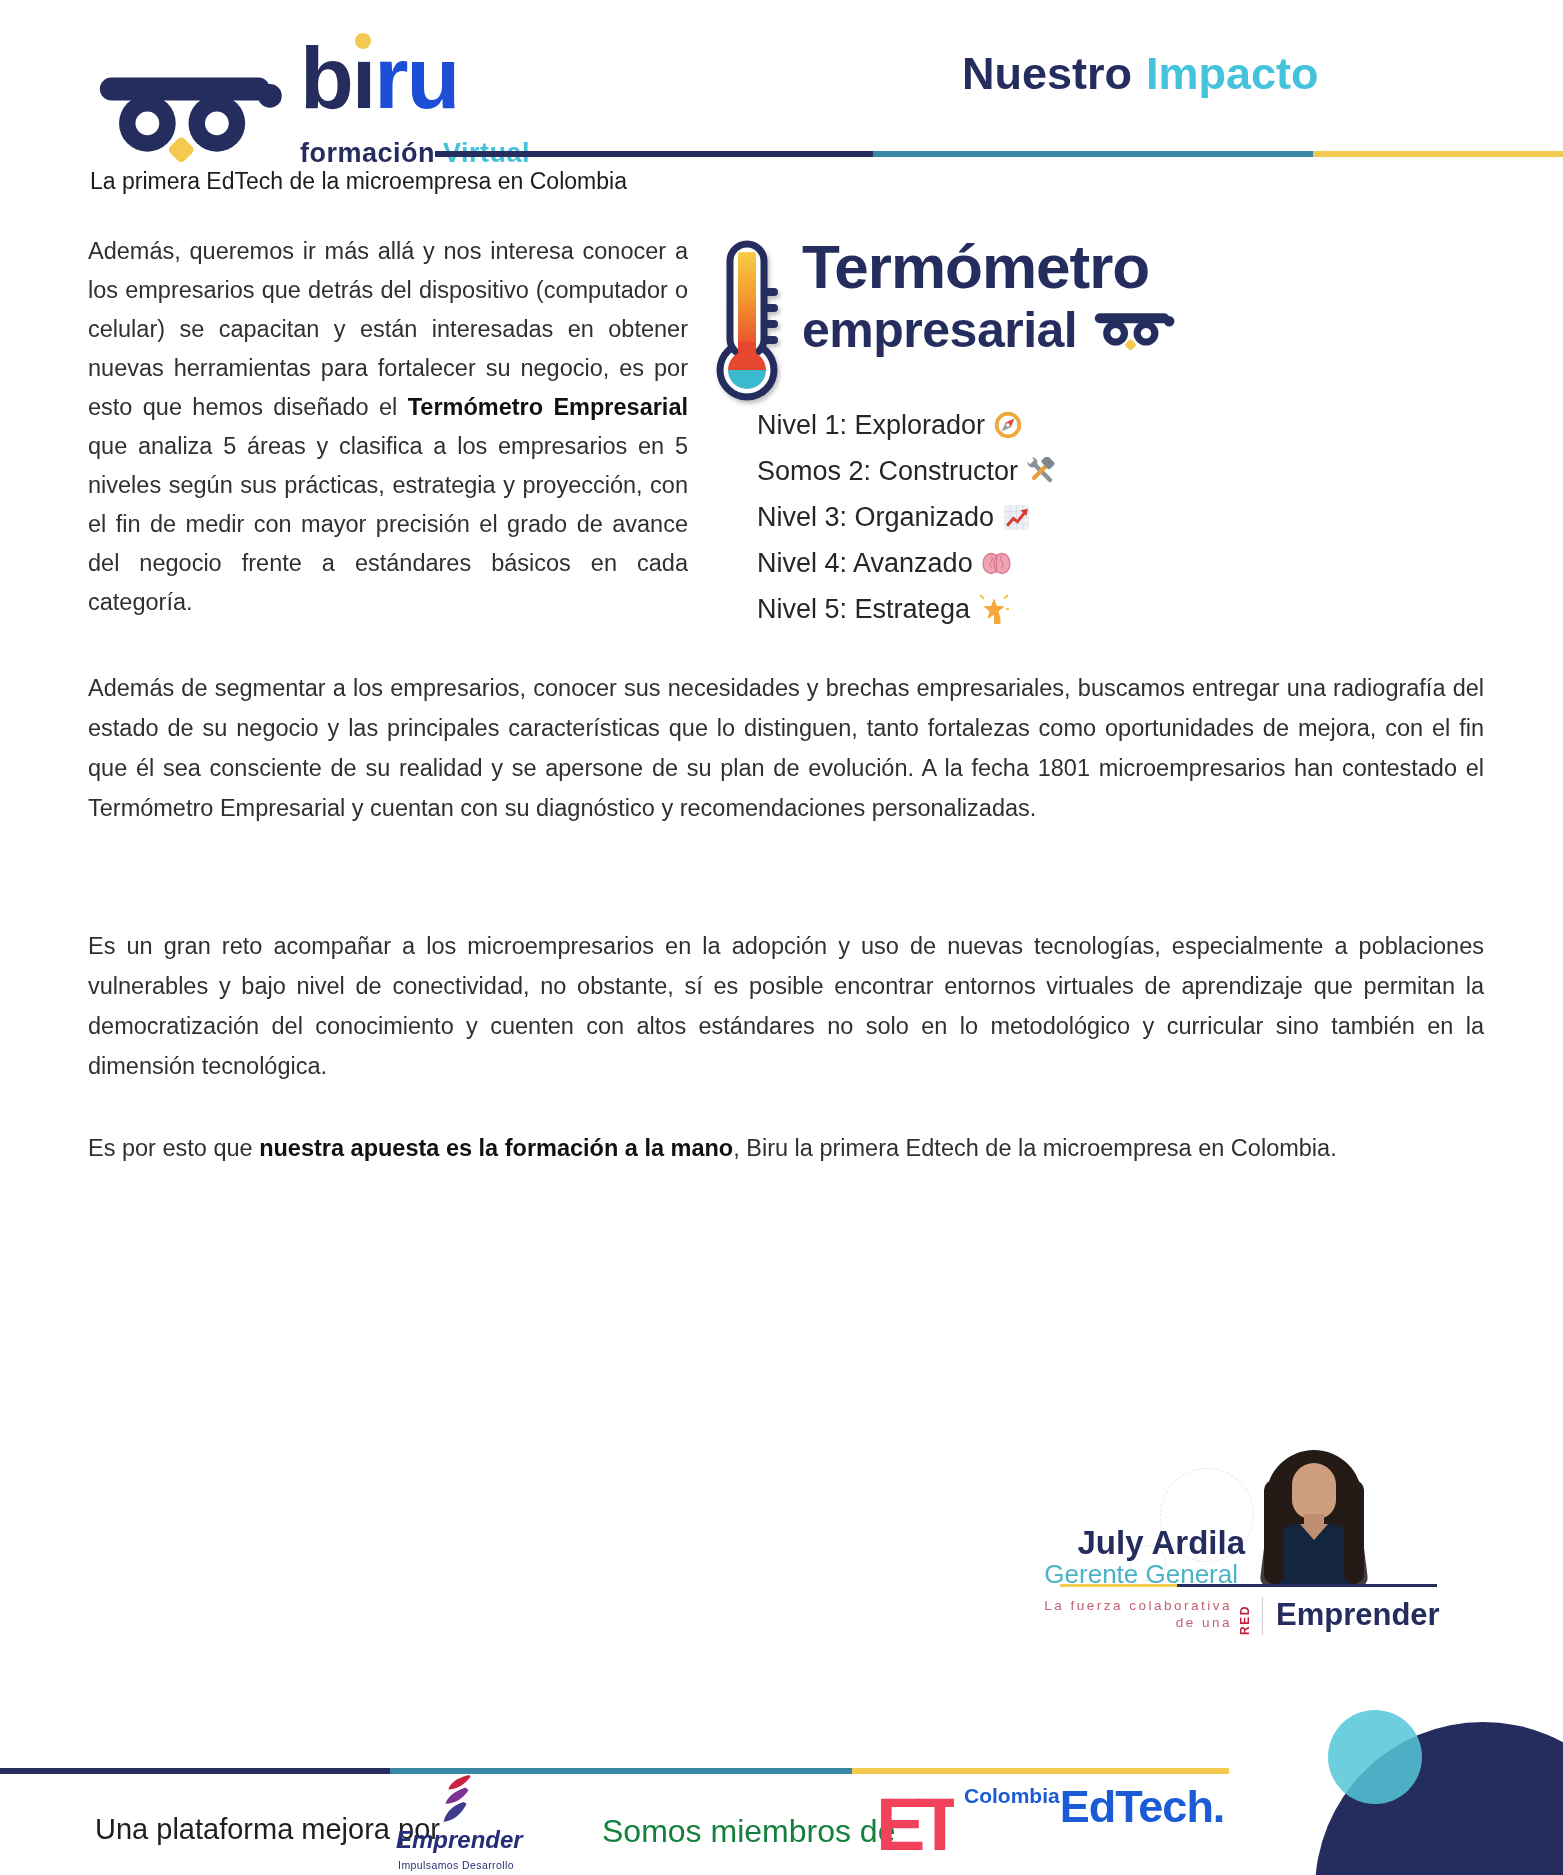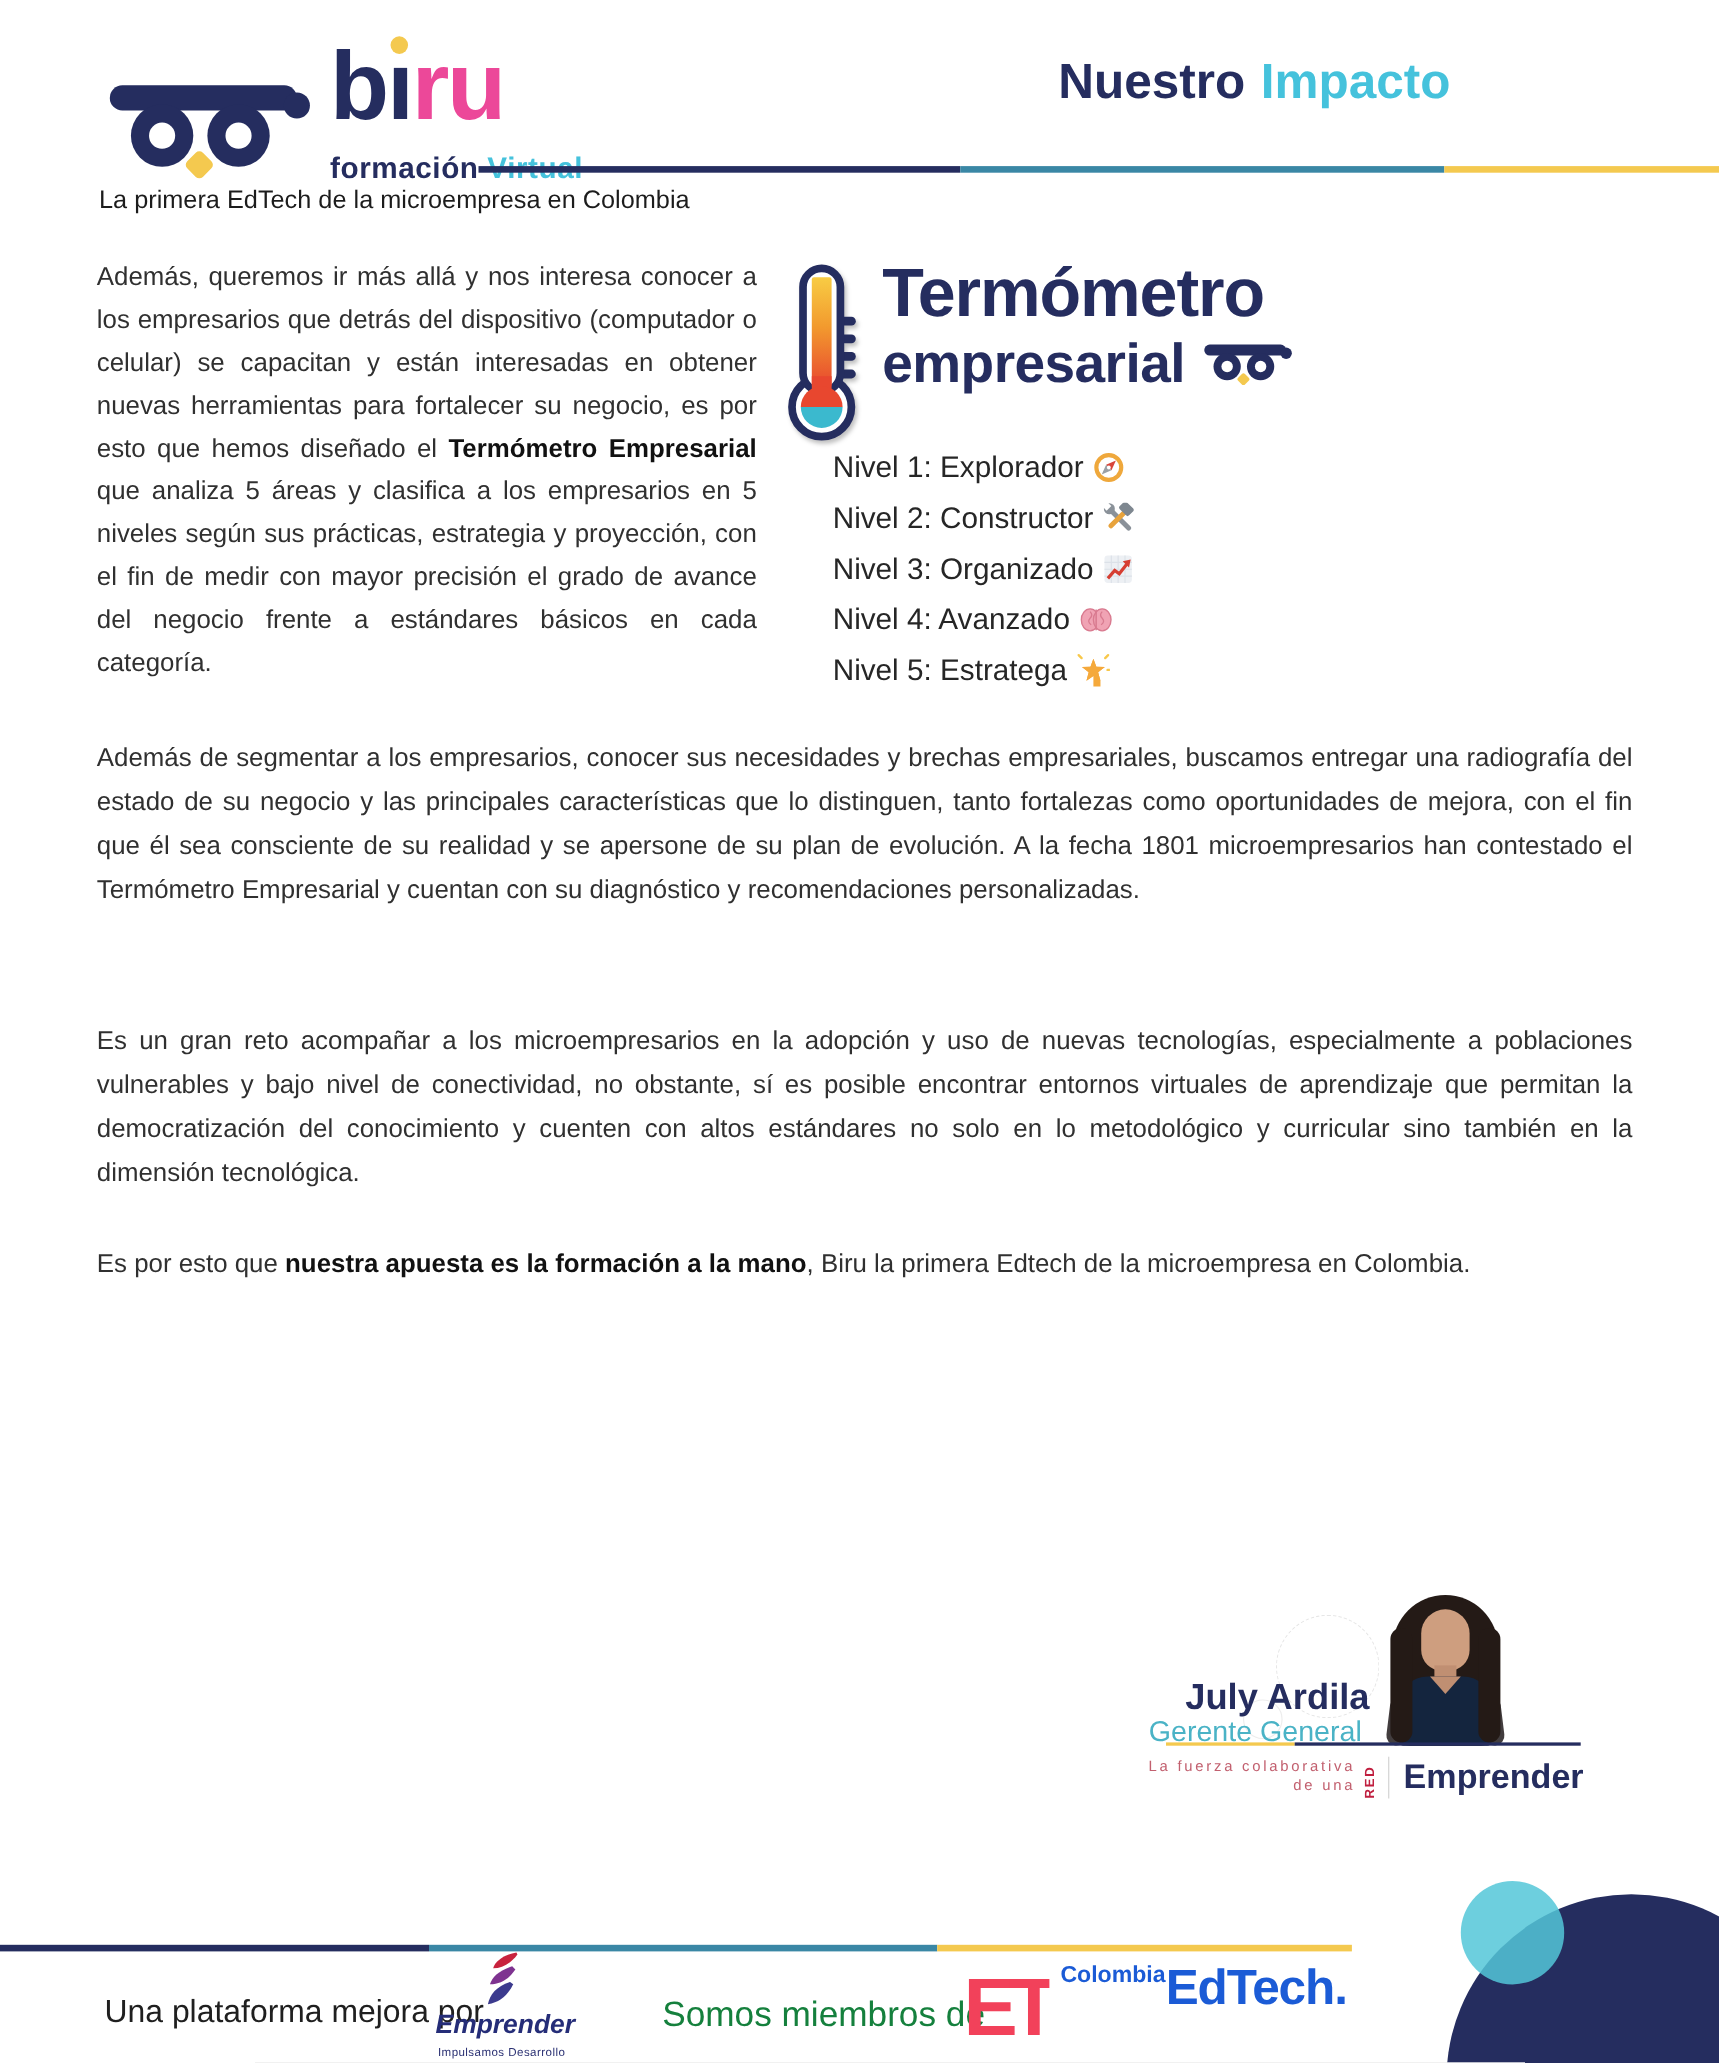--- a/index.html
+++ b/index.html
@@ -8,21 +8,21 @@
     background:#ffffff; overflow:hidden;
     font-family:"Liberation Sans", sans-serif; color:#303030;
   }
   
   .owl-logo { position:absolute; left:98px; top:68px; width:192px; height:96px; }
   .brand-text { position:absolute; left:300px; top:30px; }
   .brand-name { font-size:88px; font-weight:700; line-height:1.1; letter-spacing:-2px; }
   .brand-name .bn { color:#252D5F; }
   .brand-name .bi { color:#252D5F; position:relative; }
   .brand-name .bi::before { content:""; position:absolute; top:5px; left:3px; width:16px; height:16px; border-radius:50%; background:#F4C94F; }
-  .brand-name .bc { color:#ec4899; }
+  .brand-name .bc { color:#1d4ed8; }
   .brand-sub { font-size:27px; font-weight:700; letter-spacing:0.5px; margin-top:11px; }
   .brand-sub .s1 { color:#252D5F; }
   .brand-sub .s2 { color:#45C2DC; }
   .page-title { position:absolute; left:962px; top:48px; font-size:45px; font-weight:700; letter-spacing:0px; white-space:nowrap; }
   .page-title .t1 { color:#252D5F; margin-right:14px; }
   .page-title .t2 { color:#45C2DC; }
   .header-rule { position:absolute; left:435px; top:151px; height:6px; width:1128px; font-size:0; }
   .header-rule .seg { display:inline-block; height:6px; vertical-align:top; }
   .tagline { position:absolute; left:90px; top:168px; font-size:23px; color:#1c1c1c; }
 
@@ -175,21 +175,21 @@
       <svg width="28" height="28" viewBox="0 0 26 26">
         <circle cx="13" cy="13" r="10.5" fill="#ffffff" stroke="#EFA83C" stroke-width="3.5"></circle>
         <g transform="rotate(45 13 13)">
           <polygon points="13,4.5 16.2,13 9.8,13" fill="#D9453A"></polygon>
           <polygon points="13,21.5 16.2,13 9.8,13" fill="#9AA0A6"></polygon>
         </g>
         <circle cx="13" cy="13" r="1.6" fill="#ffffff"></circle>
       </svg>
     </div>
     <div class="level-row">
-      <span class="level-label">Nivel 2: Constructor</span>
+      <span class="level-label">Somos 2: Constructor</span>
       <svg width="28" height="28" viewBox="0 0 28 28">
         <line x1="7" y1="7" x2="23" y2="23" stroke="#8A9199" stroke-width="4.5" stroke-linecap="round"></line>
         <circle cx="5.5" cy="5.5" r="5" fill="#8A9199"></circle>
         <rect x="2.5" y="-1" width="6" height="6" fill="#ffffff" transform="rotate(-45 5.5 5.5)"></rect>
         <line x1="21" y1="7" x2="7" y2="21" stroke="#E8A33C" stroke-width="4.5" stroke-linecap="round"></line>
         <rect x="15" y="1" width="12" height="9" rx="2" fill="#7E8790" transform="rotate(45 21 5.5)"></rect>
       </svg>
     </div>
     <div class="level-row">
       <span class="level-label">Nivel 3: Organizado</span>

